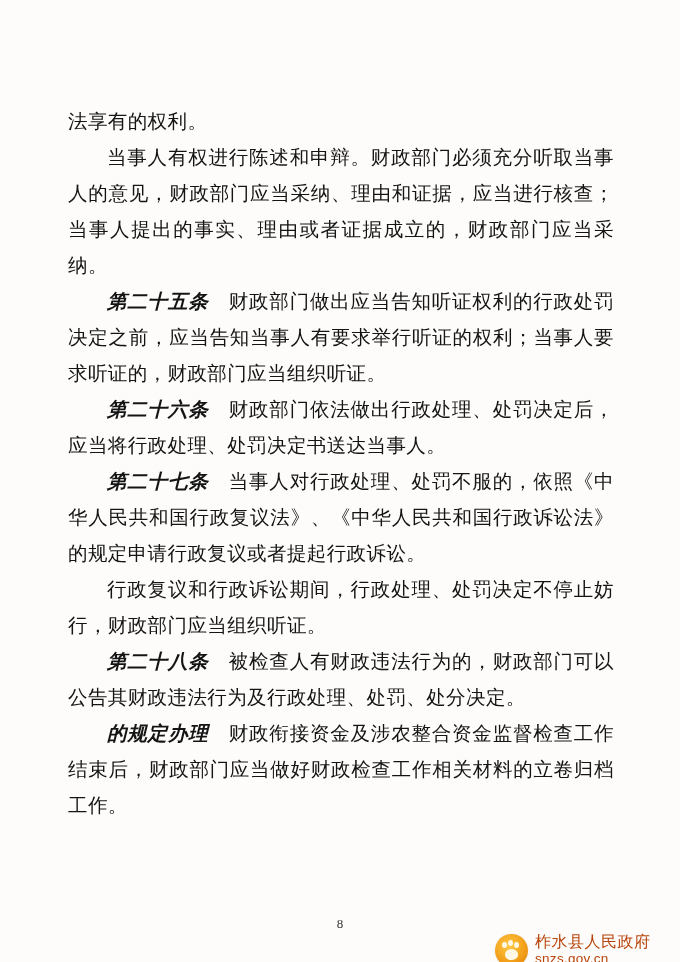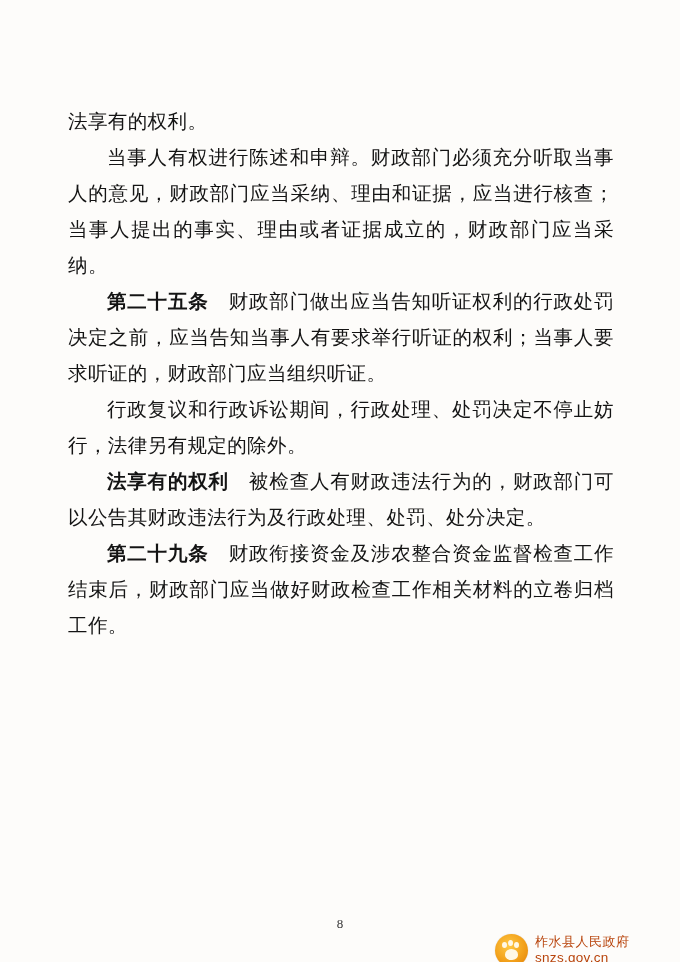--- a/index.html
+++ b/index.html
@@ -35,20 +35,21 @@
     text-justify: inter-ideograph;
     margin: 0 0 0 0;
     letter-spacing: 0.4px;
     font-family: "DejaVu Serif", "Liberation Serif", serif;
   }
   .para.indent {
     text-indent: 39px;
   }
   .para .art {
     font-weight: bold;
+    font-style: italic;
   }
   .page-number {
     position: absolute;
     left: 0;
     right: 0;
     top: 916px;
     text-align: center;
     font-size: 13px;
     color: #333;
     font-family: "Liberation Serif", serif;
@@ -88,21 +89,21 @@
     border-radius: 50%;
   }
   .gov-seal .toe.t1 { left: 7px;  top: 8px; }
   .gov-seal .toe.t2 { left: 13px; top: 6px; }
   .gov-seal .toe.t3 { left: 19px; top: 8px; }
   .gov-text {
     margin-left: 7px;
     line-height: 1.15;
   }
   .gov-name {
-    font-size: 13px;
+    font-size: 16px;
     color: #b8440c;
     font-family: "DejaVu Serif", "Liberation Serif", serif;
     letter-spacing: 0.5px;
     white-space: nowrap;
   }
   .gov-url {
     font-size: 13.5px;
     color: #b8440c;
     font-family: "Liberation Sans", sans-serif;
     letter-spacing: 0.3px;
@@ -116,28 +117,30 @@
 
   <div class="doc-body">
 
     <p class="para">法享有的权利。</p>
 
     <p class="para indent">当事人有权进行陈述和申辩。财政部门必须充分听取当事人的意见，财政部门应当采纳、理由和证据，应当进行核查；当事人提出的事实、理由或者证据成立的，财政部门应当采纳。</p>
 
     <p class="para indent"><span class="art">第二十五条</span><span>　财政部门做出应当告知听证权利的行政处罚决定之前，应当告知当事人有要求举行听证的权利；当事人要求听证的，财政部门应当组织听证。</span></p>
 
 
+    <p class="para indent"><span class="art">第二十六条</span><span>　财政部门依法做出行政处理、处罚决定后，应当将行政处理、处罚决定书送达当事人。</span></p>
 
 
+    <p class="para indent"><span class="art">第二十七条</span><span>　当事人对行政处理、处罚不服的，依照《中华人民共和国行政复议法》、《中华人民共和国行政诉讼法》的规定申请行政复议或者提起行政诉讼。</span></p>
 
-    <p class="para indent">行政复议和行政诉讼期间，行政处理、处罚决定不停止妨行，法律另有规定的除外。</p>
+    <p class="para indent">行政复议和行政诉讼期间，行政处理、处罚决定不停止妨行，财政部门应当组织听证。</p>
 
-    <p class="para indent"><span class="art">法享有的权利</span><span>　被检查人有财政违法行为的，财政部门可以公告其财政违法行为及行政处理、处罚、处分决定。</span></p>
+    <p class="para indent"><span class="art">第二十八条</span><span>　被检查人有财政违法行为的，财政部门可以公告其财政违法行为及行政处理、处罚、处分决定。</span></p>
 
-    <p class="para indent"><span class="art">第二十九条</span><span>　财政衔接资金及涉农整合资金监督检查工作结束后，财政部门应当做好财政检查工作相关材料的立卷归档工作。</span></p>
+    <p class="para indent"><span class="art">的规定办理</span><span>　财政衔接资金及涉农整合资金监督检查工作结束后，财政部门应当做好财政检查工作相关材料的立卷归档工作。</span></p>
 
   </div>
 
   <div class="page-number">8</div>
 
   <div class="gov-badge">
     <div class="gov-seal">
       <div class="toe t1"></div>
       <div class="toe t2"></div>
       <div class="toe t3"></div>

